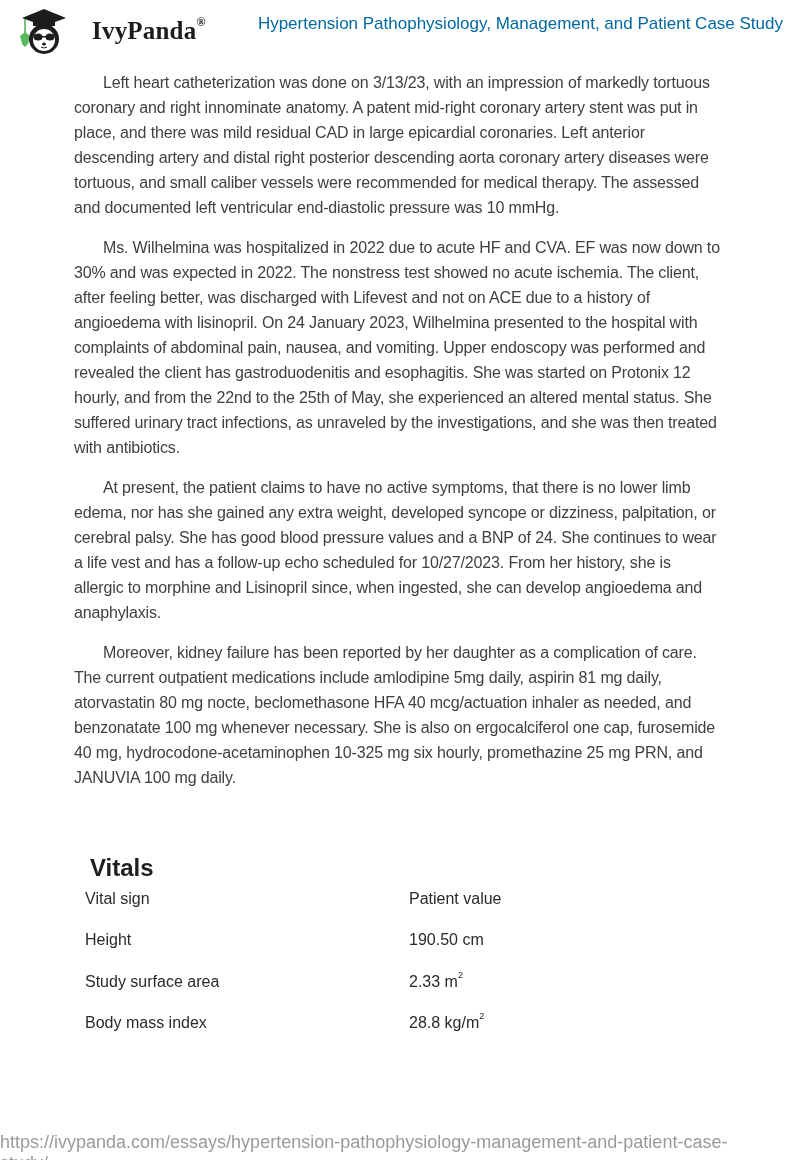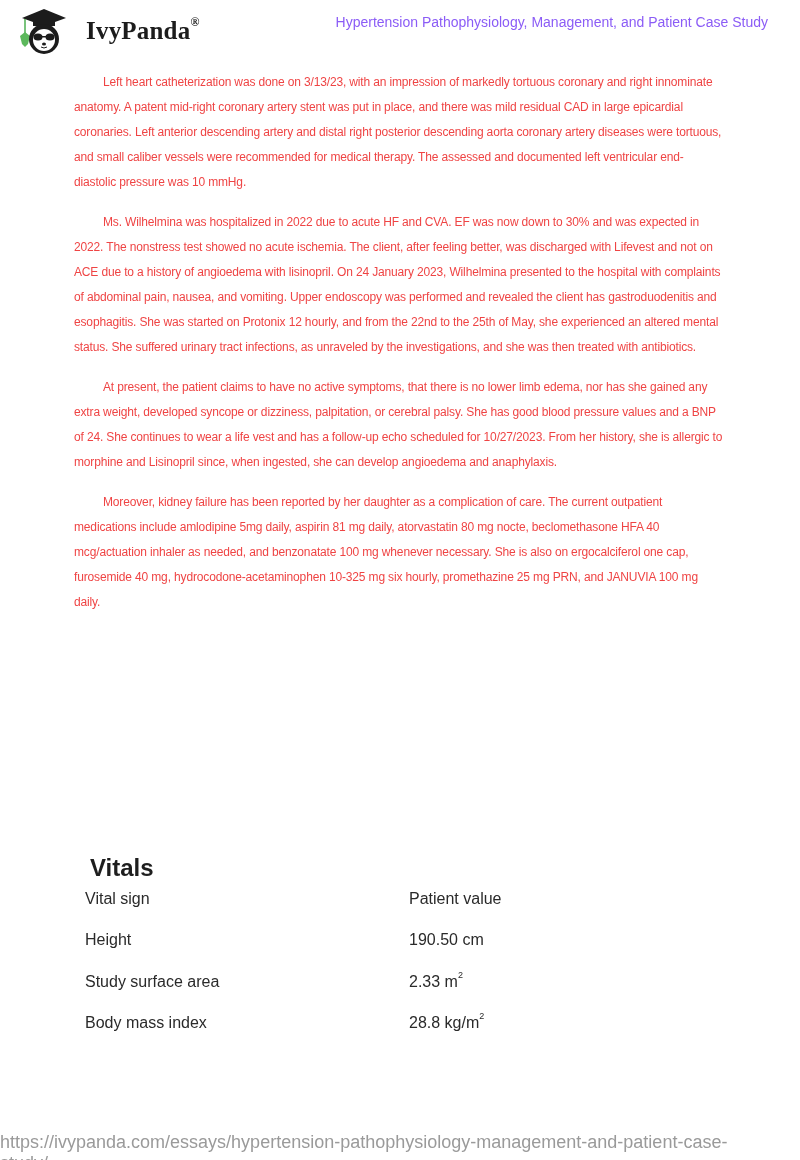--- a/index.html
+++ b/index.html
@@ -1,24 +1,24 @@
 <!DOCTYPE html>
 <html><head>
 <meta charset="utf-8">
 <style>
   html, body { margin: 0; padding: 0; background: #ffffff; }
   body { width: 800px; height: 1160px; position: relative; overflow: hidden; font-family: "Liberation Sans", sans-serif; color: #222222; }
   .header { position: absolute; left: 0; top: 0; width: 800px; height: 60px; }
   .logo { position: absolute; left: 16px; top: 6px; display: flex; align-items: center; }
   .logo-mark { width: 56px; height: 50px; }
-  .logo-text { font-family: "Liberation Serif", "DejaVu Serif", serif; font-weight: bold; font-size: 25px; color: #1c1c1c; margin-left: 14px; letter-spacing: 0.2px; text-align: center; }
+  .logo-text { font-family: "Liberation Serif", "DejaVu Serif", serif; font-weight: bold; font-size: 25px; color: #1c1c1c; margin-left: 20px; letter-spacing: 0.2px; text-align: center; }
   .logo-text sup { font-size: 12px; vertical-align: top; position: relative; top: -2px; }
-  .doc-title { position: absolute; right: 32px; top: 14px; font-size: 14px; color: #8b5cf6; }
+  .doc-title { position: absolute; right: 17px; top: 14px; font-size: 17px; color: #0369a1; }
   .content { position: absolute; left: 74px; top: 70px; width: 650px; }
-  p { margin: 0 0 15px 0; font-size: 12px; line-height: 25px; text-indent: 29px; color: #ef4444; letter-spacing: -0.15px; }
+  p { margin: 0 0 15px 0; font-size: 16px; line-height: 25px; text-indent: 29px; color: #404040; letter-spacing: -0.15px; }
   h2 { margin: 16px; position: absolute; left: 74px; top: 838px; font-size: 24px; font-weight: bold; color: #1e1e1e; }
   .vitals { position: absolute; left: 74px; top: 878px; width: 650px; border-collapse: collapse; }
   .vitals td { font-size: 16px; color: #2a2a2a; height: 41.5px; padding: 0 0 0 11px; vertical-align: middle; }
   .vitals td.c1 { width: 313px; }
   .vitals sup { font-size: 9px; vertical-align: top; position: relative; top: -3px; }
   .footer-url { position: absolute; right: 32px; top: 1132px; font-size: 18px; color: #9a9a9a; }
 </style>
 </head>
 <body>
 

